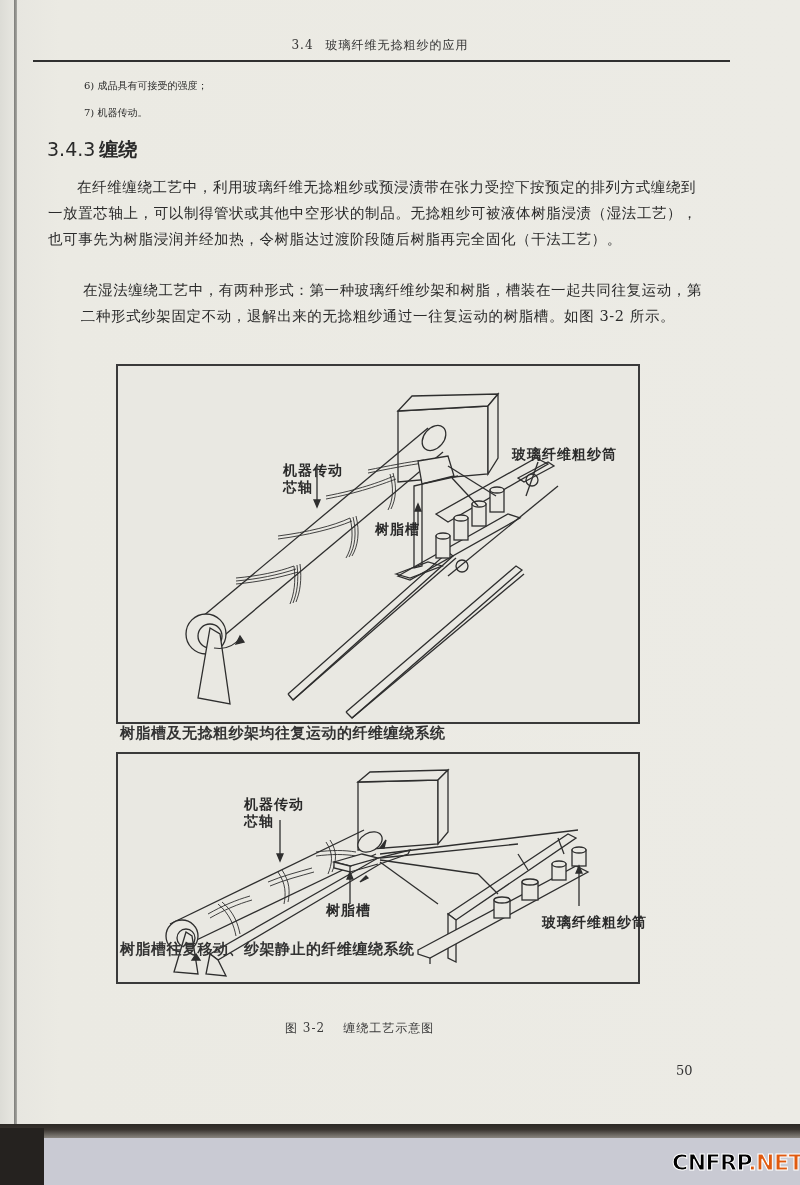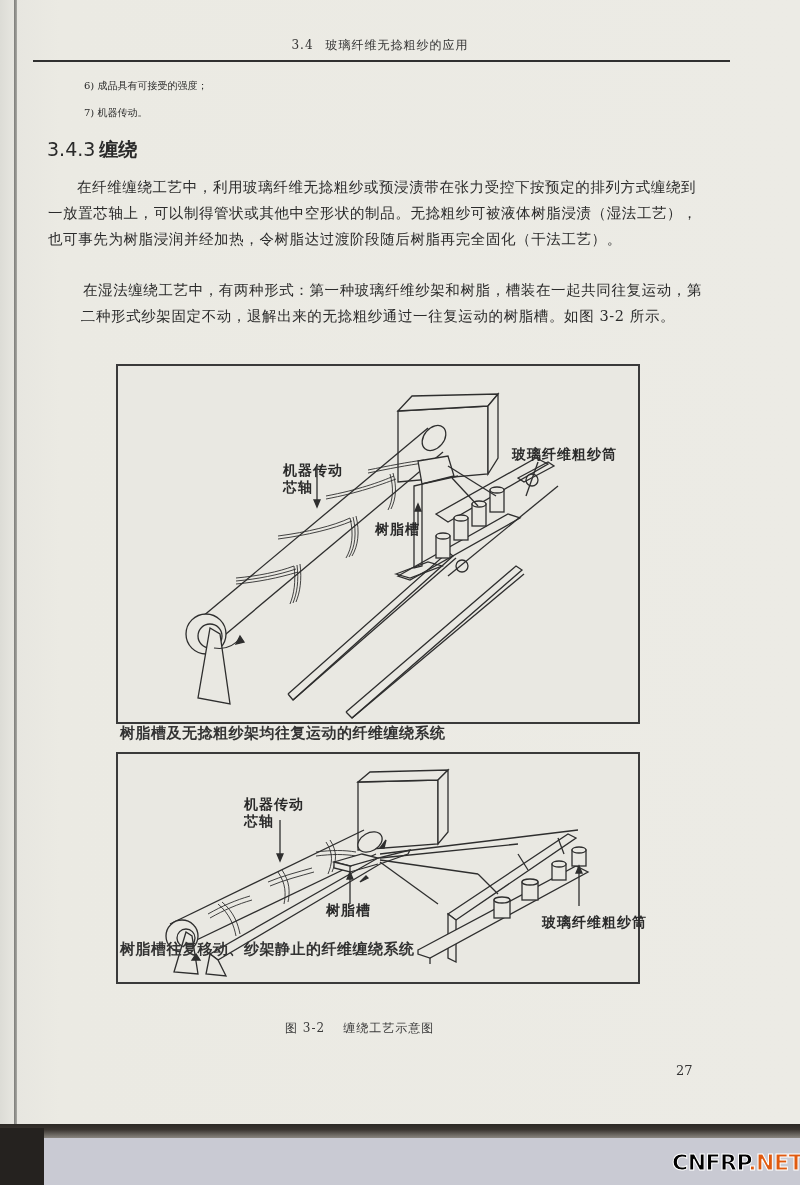--- a/index.html
+++ b/index.html
@@ -256,20 +256,20 @@
   </div>
   <div class="diagram-label" style="left:208px;top:148px;">树脂槽</div>
   <div class="diagram-label" style="left:424px;top:160px;">玻璃纤维粗纱筒</div>
 </div>
 <div class="subcaption" style="left:120px;top:940px;">树脂槽往复移动、纱架静止的纤维缠绕系统</div>
 
 <div class="fig-caption">
   <span class="fig-num">图 3-2</span><span>缠绕工艺示意图</span>
 </div>
 
-<div class="page-number">27</div>
+<div class="page-number">50</div>
 
 <div class="page-bottom-edge"></div>
 <div class="bottom-left-block"></div>
 
 <div class="watermark">
   <span class="wm-main">CNFRP</span><span class="wm-suffix">.NET</span>
 </div>
 
 </body></html>

